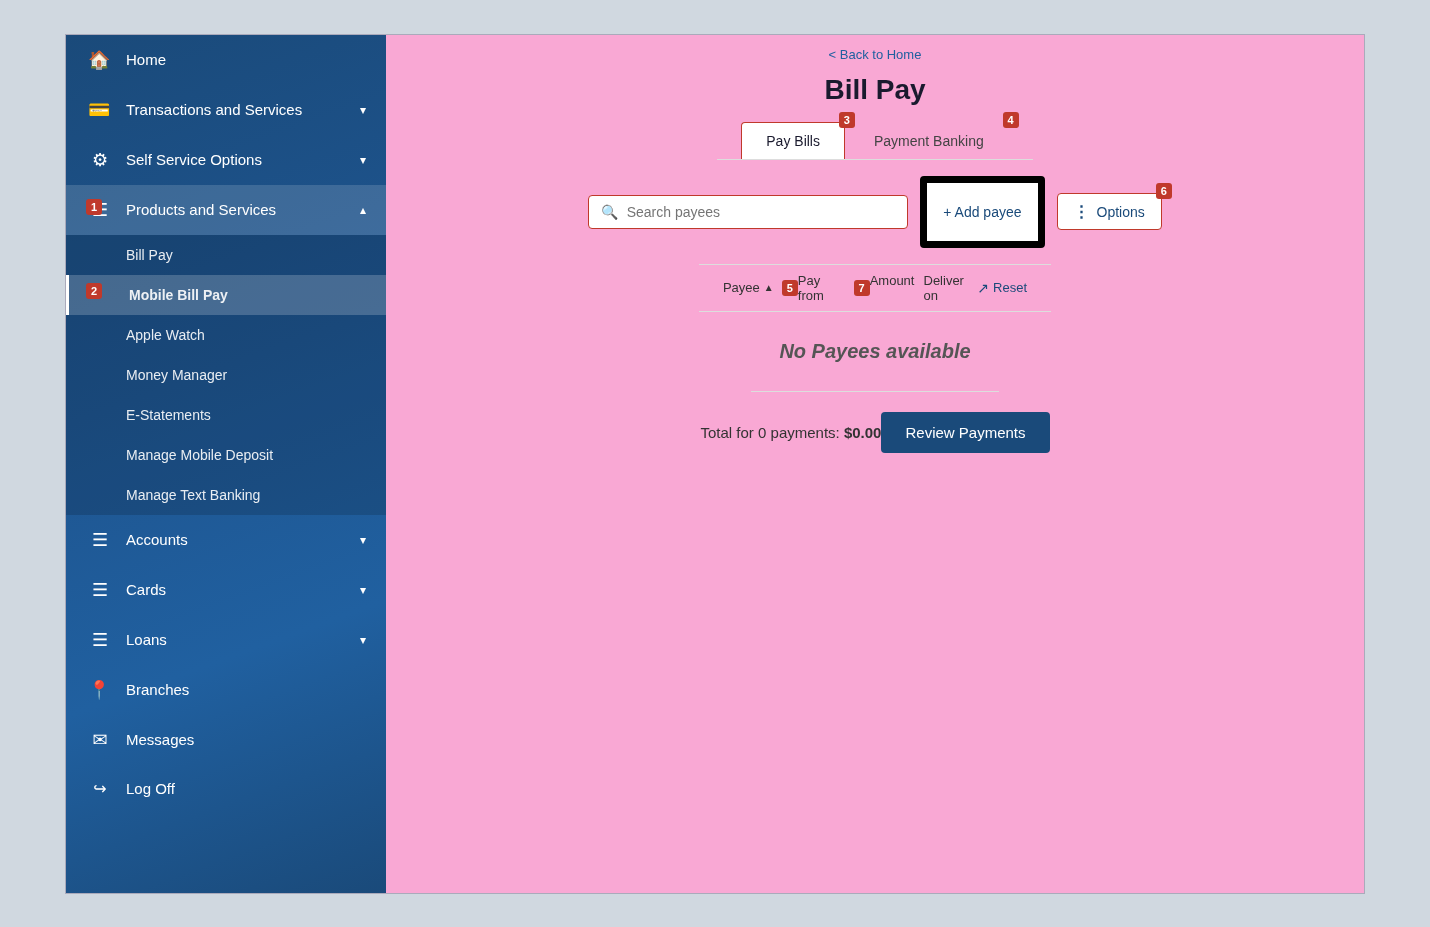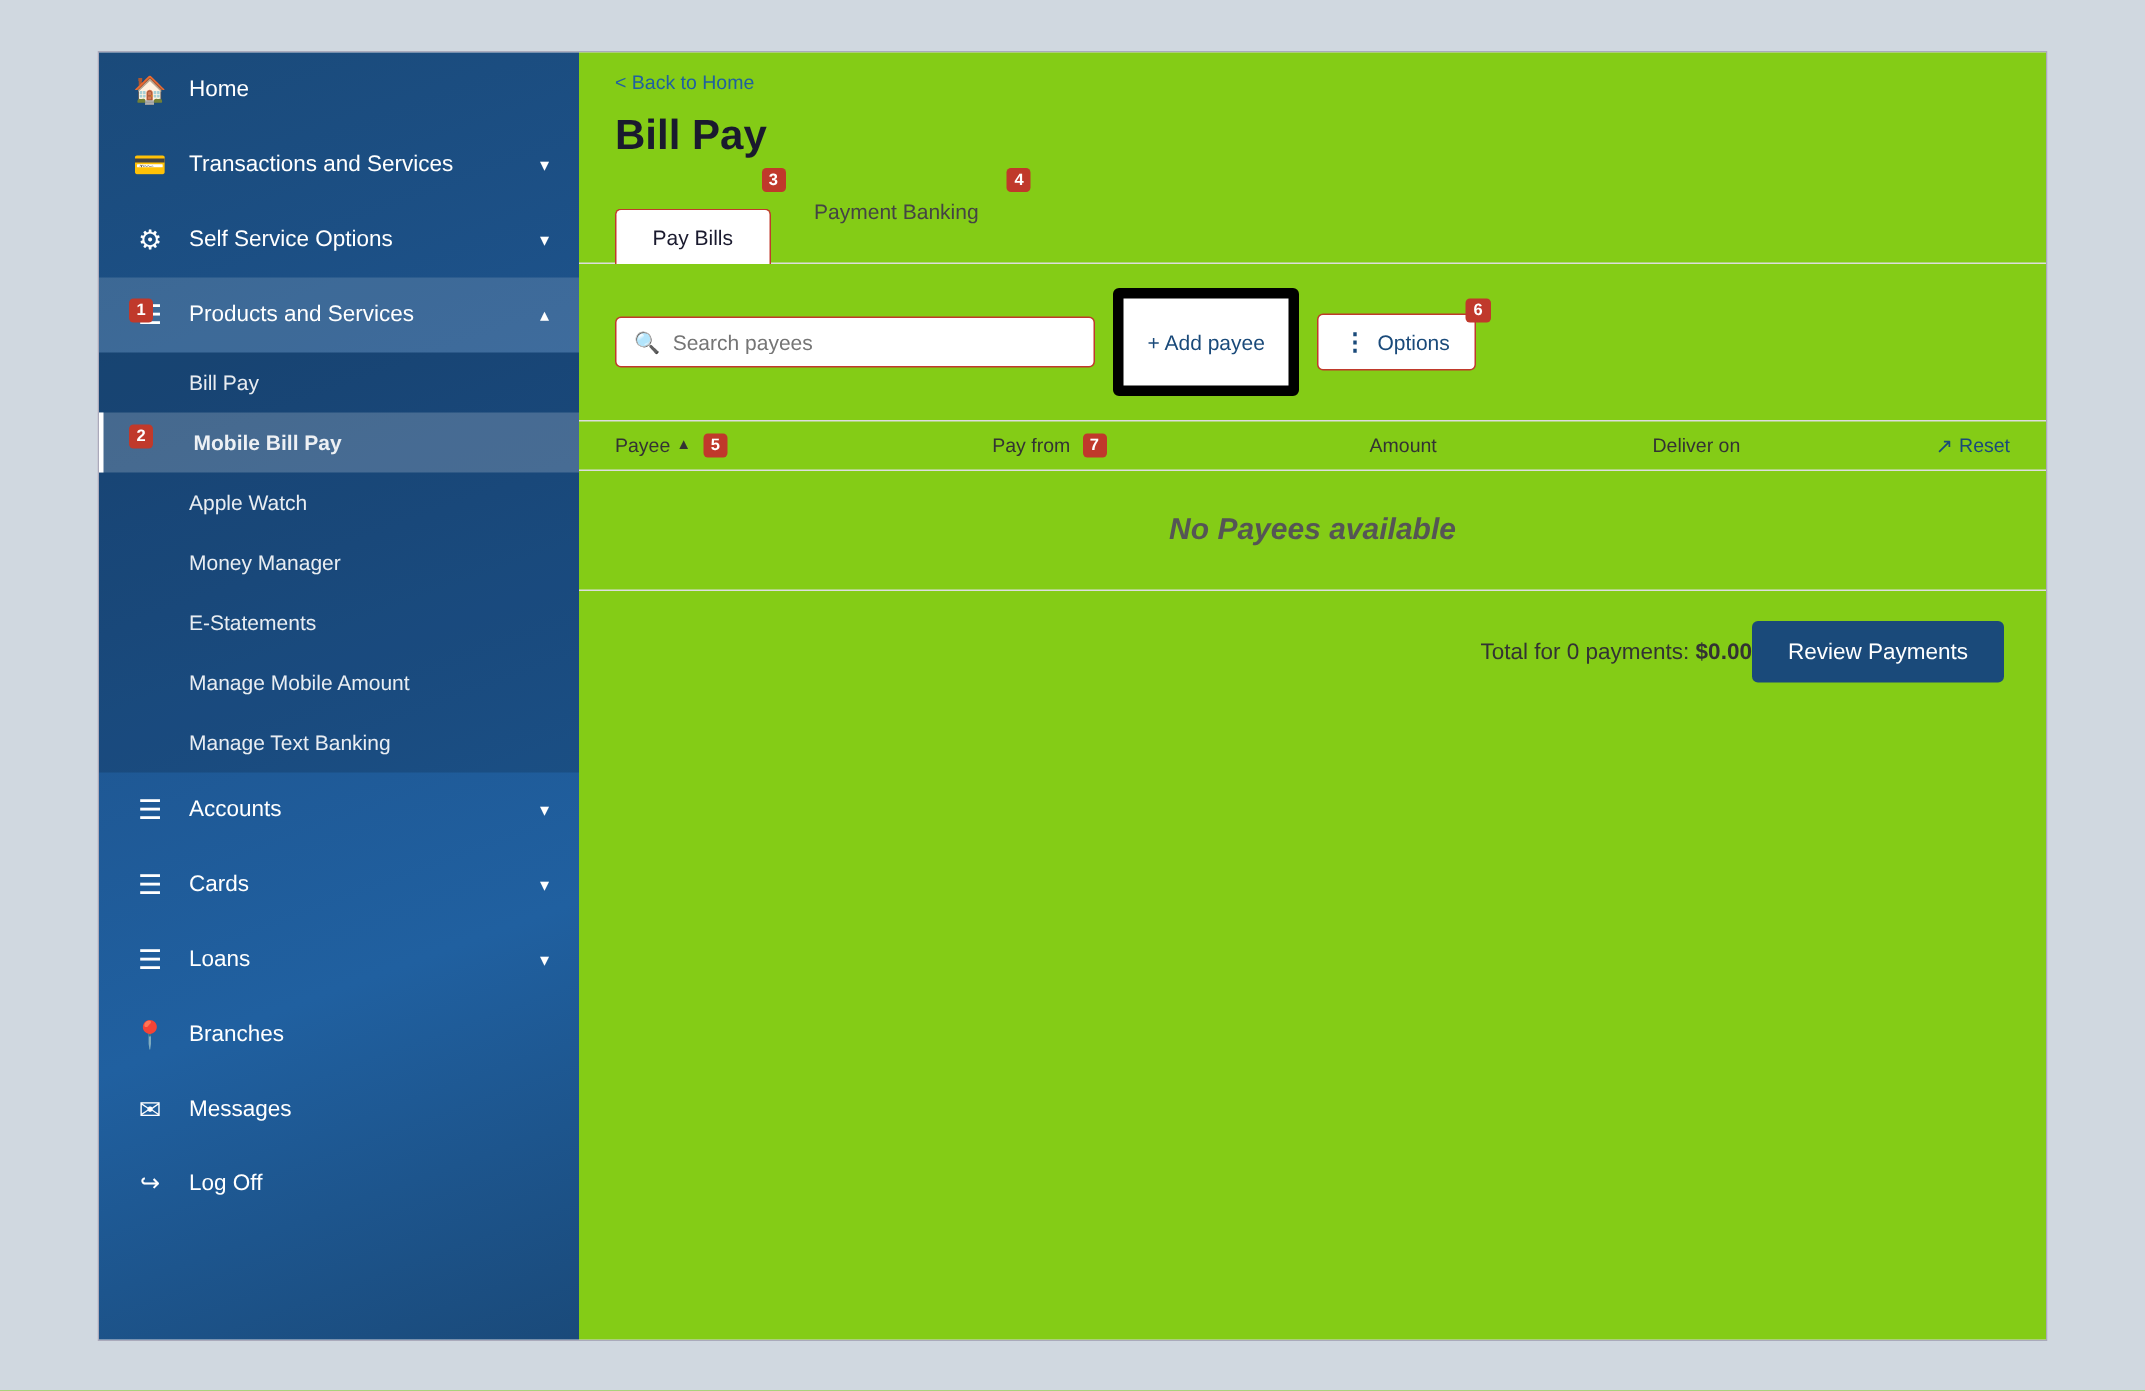--- a/index.html
+++ b/index.html
@@ -64,22 +64,23 @@
       background: rgba(255,255,255,0.2);
       font-weight: 600;
       border-left: 3px solid white;
     }
 
     
     .main-content {
       flex: 1;
       display: flex;
       flex-direction: column;
-      background: #84cc16;
+      background: #f9a8d4;
       overflow-y: auto;
+      align-items: center;
     }
 
     .back-link {
       padding: 12px 24px;
       font-size: 13px;
       color: #2060a0;
       cursor: pointer;
       display: flex;
       align-items: center;
       gap: 4px;
@@ -113,21 +114,20 @@
       border-radius: 4px 4px 0 0;
       position: relative;
     }
     .tab.active-tab {
       border-color: #c0392b;
       color: #1a1a2e;
       font-weight: 500;
       background: white;
       margin-bottom: -1px;
       z-index: 1;
-      margin-top: 17px;
     }
 
     .toolbar-row {
       display: flex;
       align-items: center;
       padding: 16px 24px;
       gap: 12px;
     }
 
     .search-box {
@@ -278,21 +278,21 @@
       <div class="sidebar-subitem">
         <span>Apple Watch</span>
       </div>
       <div class="sidebar-subitem">
         <span>Money Manager</span>
       </div>
       <div class="sidebar-subitem">
         <span>E-Statements</span>
       </div>
       <div class="sidebar-subitem">
-        <span>Manage Mobile Amount</span>
+        <span>Manage Mobile Deposit</span>
       </div>
       <div class="sidebar-subitem">
         <span>Manage Text Banking</span>
       </div>
     </div>
 
     <div class="sidebar-item">
       <span class="sidebar-icon">☰</span>
       <span class="sidebar-label">Accounts</span>
       <span class="sidebar-chevron">▾</span>

